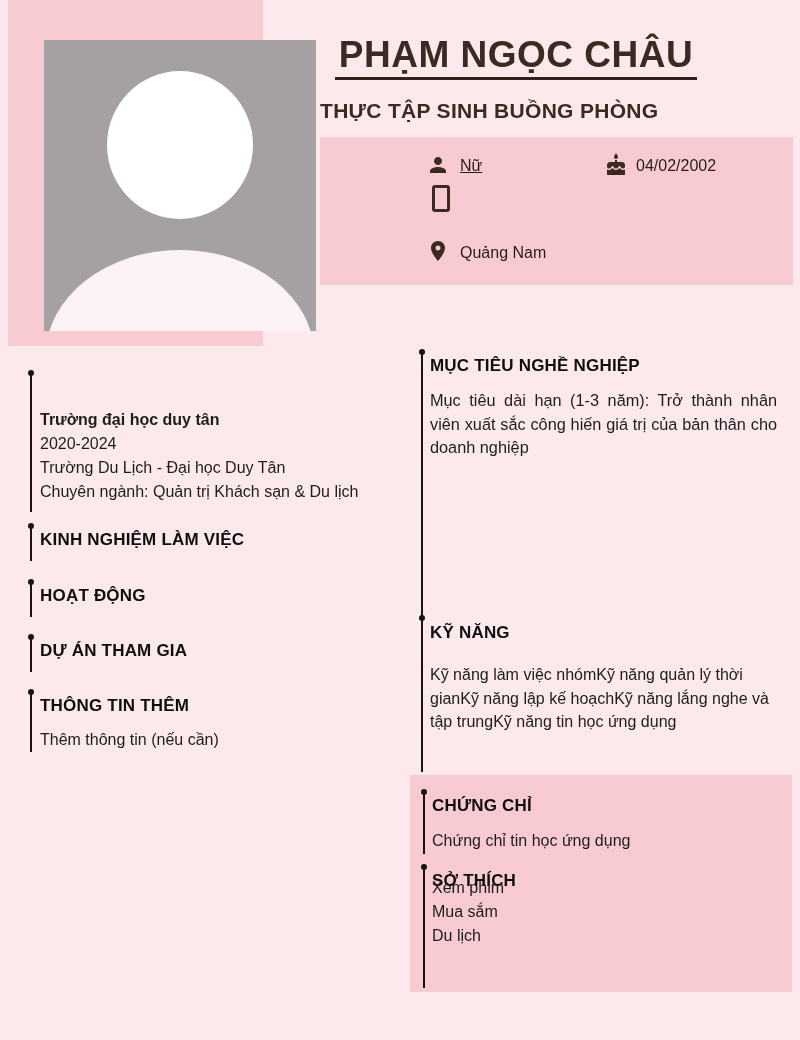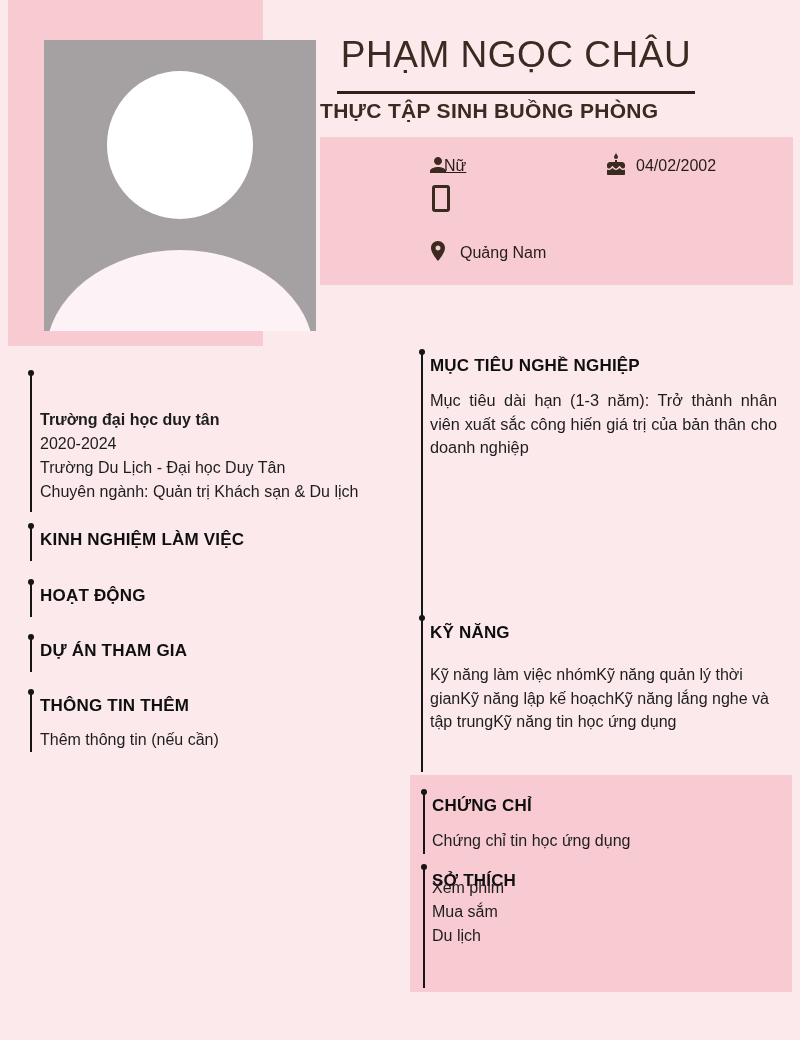--- a/index.html
+++ b/index.html
@@ -11,22 +11,22 @@
   }
   .abs{position:absolute;}
   
   .decor-rect{left:8px;top:0;width:255px;height:346px;background:#f8cbd2;}
   
   .photo{left:44px;top:40px;width:272px;height:291px;background:#a5a1a3;overflow:hidden;}
   .photo .head{position:absolute;left:63px;top:31px;width:146px;height:148px;border-radius:50%;background:#ffffff;}
   .photo .shoulders{position:absolute;left:2px;top:210px;width:268px;height:210px;border-radius:50%;background:#fdf3f6;}
   
   .name-wrap{left:320px;top:34px;width:392px;text-align:center;}
-  .name{display:inline-block;font-size:37px;font-weight:normal;color:#3b2a21;letter-spacing:.5px;
-        border-bottom:3px solid #2f211a;padding:0 4px 15px 4px;}
+  .name{display:inline-block;font-size:37px;font-weight:bold;color:#3b2a21;letter-spacing:.5px;
+        border-bottom:3px solid #2f211a;padding:0 4px 1px 4px;}
   .subtitle{left:320px;top:99px;width:392px;text-align:left;font-size:21px;font-weight:bold;color:#3b2a21;letter-spacing:.3px;}
   
   .info-band{left:320px;top:137px;width:473px;height:148px;background:#f8cbd2;}
   .info-band .txt{position:absolute;font-size:16px;color:#271d18;}
   .icon-svg{position:absolute;width:24px;height:24px;}
   .icon-svg svg{display:block;width:100%;height:100%;fill:#3a2a20;}
   .phone-shape{position:absolute;left:112px;top:48px;width:12px;height:21px;border:3px solid #3a2a20;border-radius:3px;background:transparent;}
   
   .rule{position:absolute;width:2px;background:#151515;z-index:3;}
   .rule::before{content:"";position:absolute;left:-2px;top:-3px;width:6px;height:6px;border-radius:50%;background:#151515;}
@@ -54,21 +54,21 @@
     <span class="name">PHẠM NGỌC CHÂU</span>
   </div>
   <div class="abs subtitle">THỰC TẬP SINH BUỒNG PHÒNG</div>
 
   <div class="abs info-band">
     <span class="icon-svg" style="left:106px;top:16px;">
       <svg viewBox="0 0 24 24">
           <path d="M12 12c2.21 0 4-1.79 4-4s-1.79-4-4-4-4 1.79-4 4 1.79 4 4 4zm0 2c-2.67 0-8 1.34-8 4v2h16v-2c0-2.66-5.33-4-8-4z"></path>
         </svg>
     </span>
-    <span class="txt" style="left:124px;top:20px;text-decoration:underline;">Nữ</span>
+    <span class="txt" style="left:140px;top:20px;text-decoration:underline;">Nữ</span>
 
     <span class="icon-svg" style="left:284px;top:16px;">
       <svg viewBox="0 0 24 24">
           <path d="M12 6c1.11 0 2-.9 2-2 0-.38-.1-.73-.29-1.03L12 0l-1.71 2.97c-.19.3-.29.65-.29 1.03 0 1.1.9 2 2 2zm4.6 9.99l-1.07-1.07-1.08 1.07c-1.3 1.3-3.58 1.31-4.89 0l-1.07-1.07-1.09 1.07c-.65.65-1.52 1.01-2.44 1.01-.73 0-1.4-.23-1.96-.61V21c0 .55.45 1 1 1h16c.55 0 1-.45 1-1v-4.61c-.56.38-1.23.61-1.96.61-.92 0-1.79-.36-2.44-1.01zM18 9h-5V7h-2v2H6c-1.66 0-3 1.34-3 3v1.54c0 1.08.88 1.96 1.96 1.96.52 0 1.02-.2 1.38-.57l2.14-2.13 2.13 2.13c.74.74 2.03.74 2.77 0l2.14-2.13 2.13 2.13c.37.37.86.57 1.38.57 1.08 0 1.96-.88 1.96-1.96V12c0-1.66-1.34-3-3-3z"></path>
         </svg>
     </span>
     <span class="txt" style="left:316px;top:20px;">04/02/2002</span>
 
     <span class="phone-shape"></span>
     <span class="txt" style="left:140px;top:50px;"></span>

